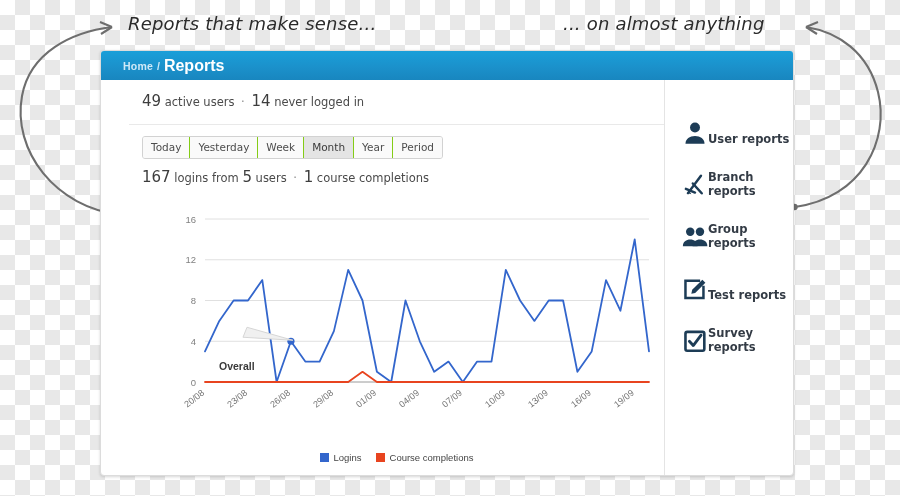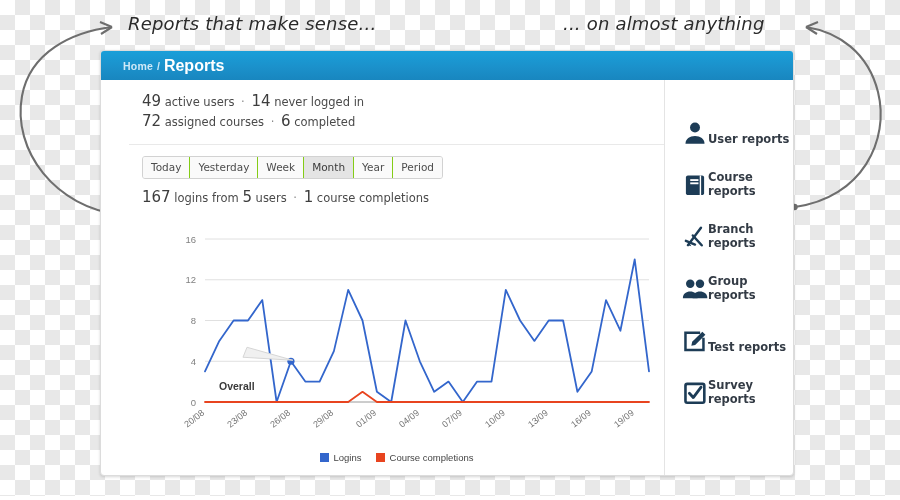--- a/index.html
+++ b/index.html
@@ -173,27 +173,20 @@
 
       <div id="main">
 
         <div id="stats">
           <div class="stat-line">
             <span class="stat-num">49</span>
             <span>active users</span>
             <span class="dot-sep">·</span>
             <span class="stat-num">14</span>
             <span>never logged in</span>
-          </div>
-          <div class="stat-line">
-            <span class="stat-num">72</span>
-            <span>assigned courses</span>
-            <span class="dot-sep">·</span>
-            <span class="stat-num">6</span>
-            <span>completed</span>
           </div>
         </div>
 
         <div id="divider1"></div>
 
         <div id="tabs">
           <div class="tab">Today</div>
           <div class="tab">Yesterday</div>
           <div class="tab">Week</div>
           <div class="tab active">Month</div>
@@ -259,31 +252,20 @@
         <div class="side-item">
           <span class="side-icon">
             <svg width="26" height="26" viewBox="0 0 24 24" fill="#1d3c56">
               <circle cx="12" cy="7" r="4.6"></circle>
               <path d="M3.2 22c0-4.6 3.9-7.2 8.8-7.2s8.8 2.6 8.8 7.2z"></path>
             </svg>
           </span>
           <span class="side-label">User reports</span>
         </div>
 
-        <div class="side-item">
-          <span class="side-icon">
-            <svg width="26" height="26" viewBox="0 0 24 24">
-              <path d="M5.5 3.2 L18.5 3.2 C19.6 3.2 20.4 4 20.4 5 L20.4 19.6 C20.4 20.6 19.6 21.3 18.5 21.3 L5.5 21.3 C4.4 21.3 3.6 20.6 3.6 19.6 L3.6 5 C3.6 4 4.4 3.2 5.5 3.2 Z" fill="#1d3c56"></path>
-              <rect x="7.6" y="6.6" width="7.6" height="1.7" fill="#ffffff"></rect>
-              <rect x="7.6" y="9.6" width="7.6" height="1.7" fill="#ffffff"></rect>
-              <path d="M17.0 3.2 L17.0 21.3" stroke="#ffffff" stroke-width="1.3" fill="none"></path>
-            </svg>
-          </span>
-          <span class="side-label">Course reports</span>
-        </div>
 
         <div class="side-item">
           <span class="side-icon">
             <svg width="26" height="26" viewBox="0 0 24 24" stroke="#1d3c56" stroke-width="2.3" fill="none" stroke-linecap="round">
               <path d="M17.5 3.5 L5.5 19.5"></path>
               <path d="M10 10.6 L18.2 19.6"></path>
               <path d="M3.6 15.6 L12 19.0"></path>
               <path d="M5.5 19.5 L8.6 20.6 L6.2 16.4 Z" fill="#1d3c56" stroke="none"></path>
             </svg>
           </span>

